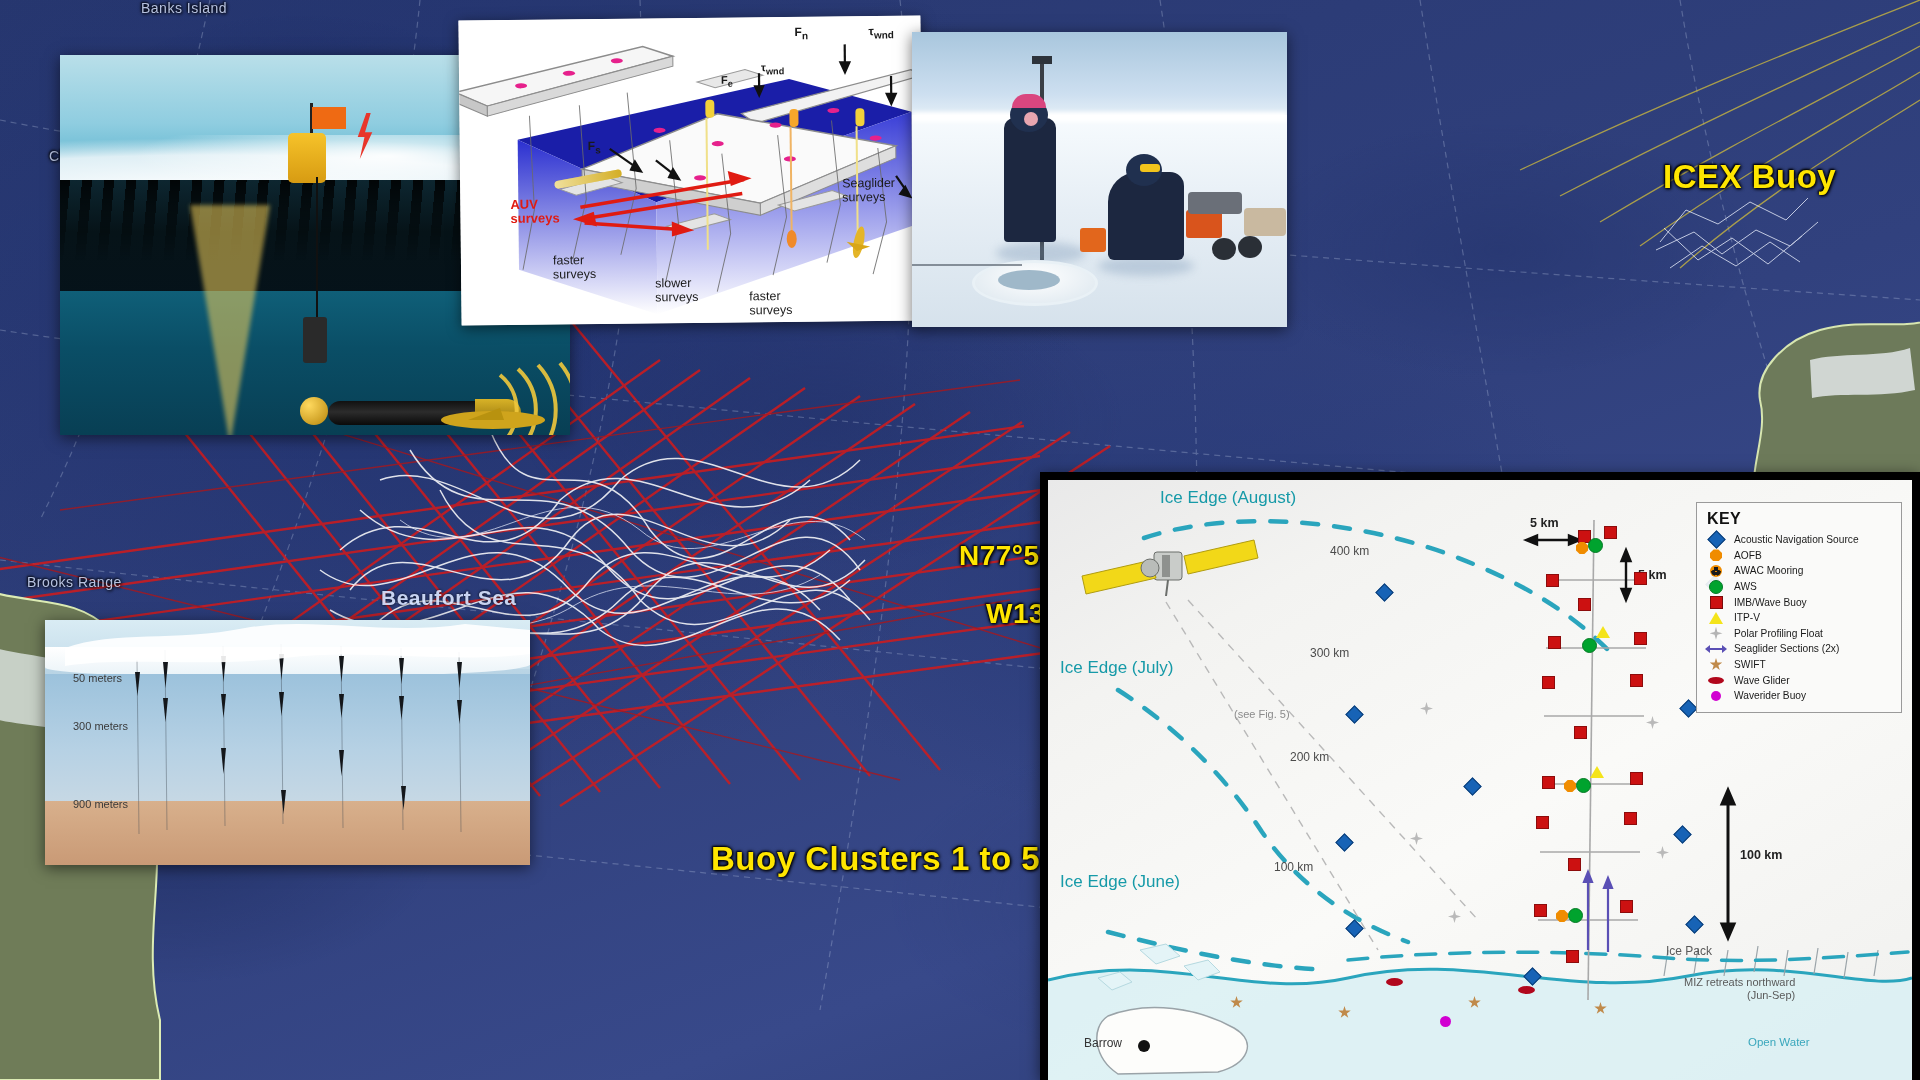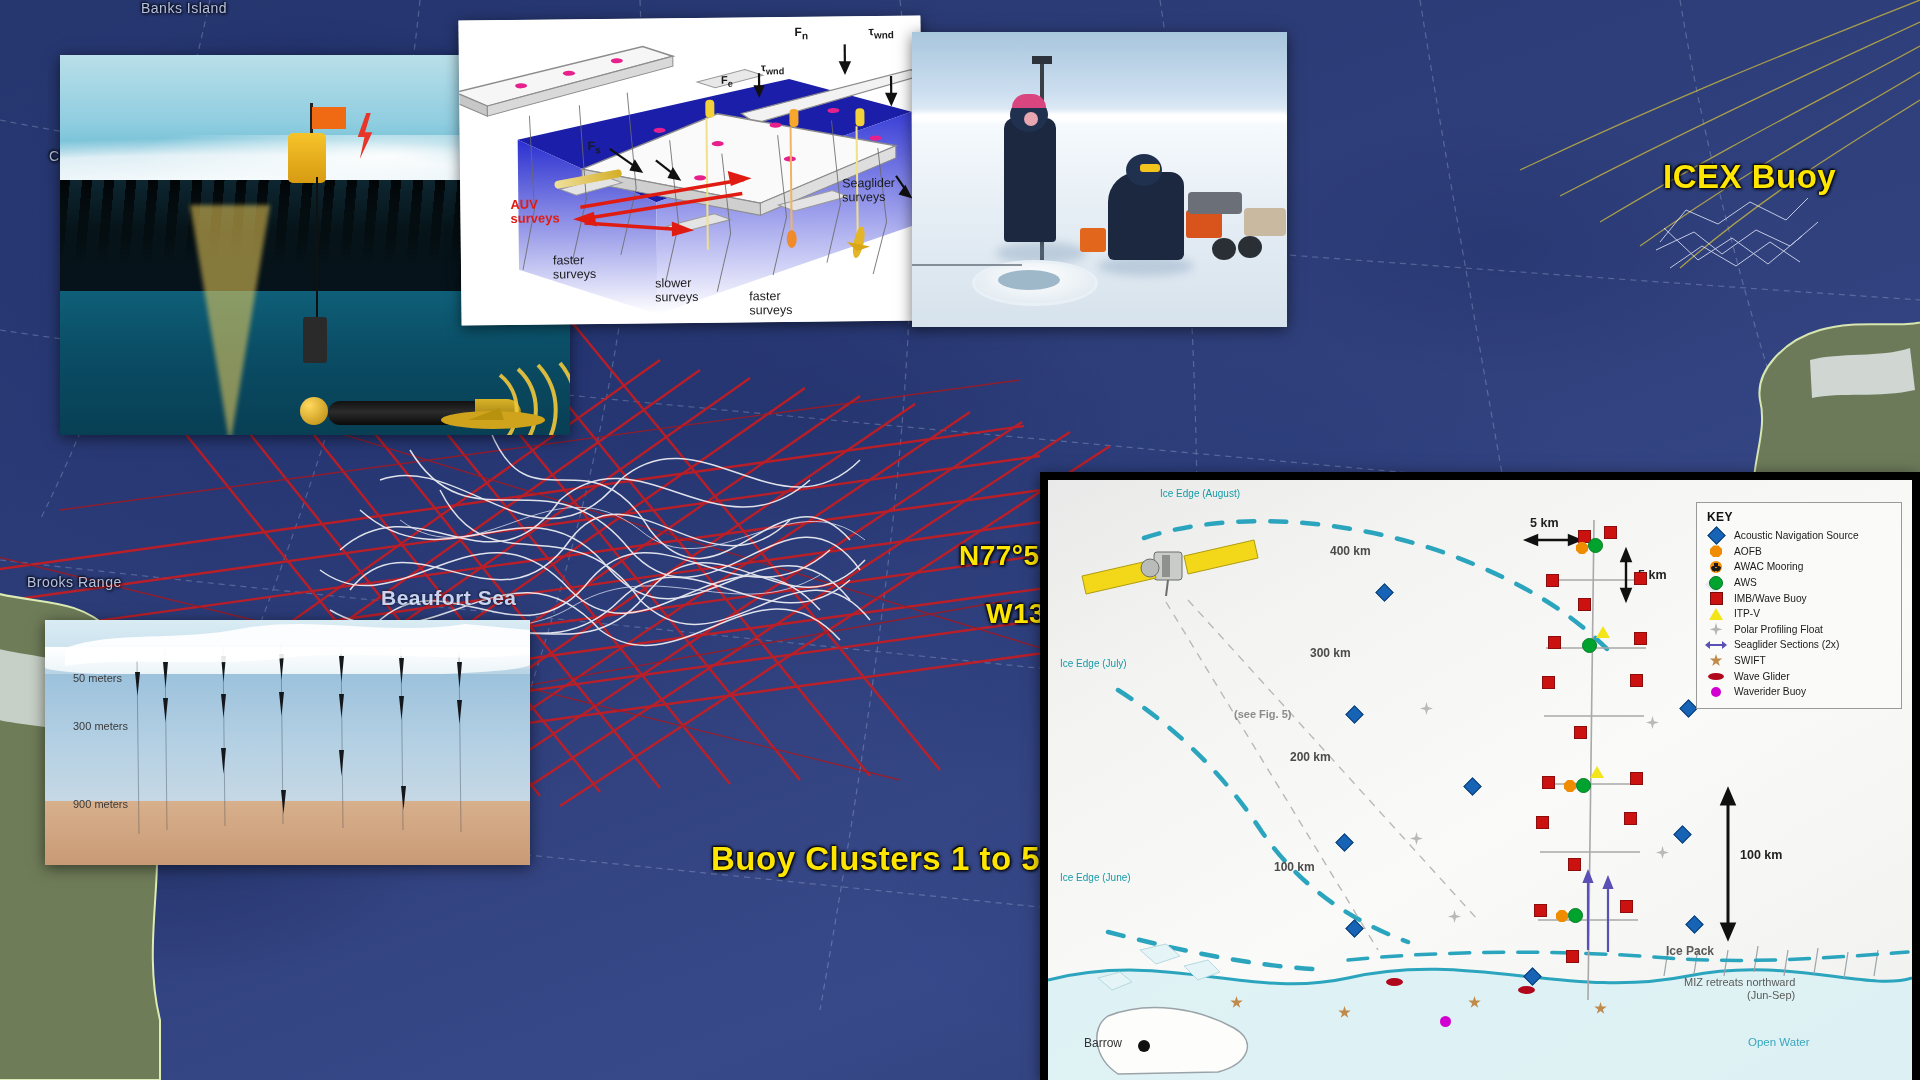--- a/index.html
+++ b/index.html
@@ -136,31 +136,31 @@
     background:linear-gradient(#9cc2dc,#b6d1e4 55%,#c9d9e4);}
   .mo-floor{position:absolute;left:0;top:74%;width:100%;height:26%;
     background:linear-gradient(#d8b08c,#c99a76);}
   .mo-depth{position:absolute;color:#3a3a3a;font-size:11px;}
 
   
   #panel-miz{left:1040px;top:472px;width:880px;height:608px;background:#000;padding:8px;box-sizing:border-box;}
   .miz{position:absolute;left:8px;top:8px;right:8px;bottom:0;
     background:linear-gradient(150deg,#e9e9e9 0%,#f3f3f1 22%,#fafaf8 55%,#f0f0ee 100%);overflow:hidden;}
   .miz svg.base{position:absolute;inset:0;width:100%;height:100%;}
-  .miz .lab{position:absolute;font-size:12px;color:#4b4b4b;white-space:nowrap;font-weight:bold;}
-  .miz .icelab{position:absolute;font-size:10px;color:#169aa8;white-space:nowrap;}
+  .miz .lab{position:absolute;font-size:12px;color:#4b4b4b;white-space:nowrap;}
+  .miz .icelab{position:absolute;font-size:17px;color:#169aa8;white-space:nowrap;}
   .miz .scalelab{position:absolute;font-size:12.5px;color:#222;font-weight:600;white-space:nowrap;}
   .miz .annot{position:absolute;font-size:11px;color:#5a5a5a;white-space:nowrap;text-align:center;line-height:1.15;}
   .miz .openw{position:absolute;font-size:11.5px;color:#3aa7bc;white-space:nowrap;}
   .miz .barrow{position:absolute;font-size:12px;color:#333;white-space:nowrap;}
 
   
   .keybox{position:absolute;right:10px;top:22px;width:206px;
     background:rgba(250,250,248,.92);border:1px solid #9a9a9a;padding:7px 8px 8px 8px;box-sizing:border-box;}
-  .keytitle{font-size:12px;font-weight:bold;color:#111;margin:0 0 4px 2px;letter-spacing:.4px;}
+  .keytitle{font-size:16px;font-weight:bold;color:#111;margin:0 0 4px 2px;letter-spacing:.4px;}
   .keyrow{display:flex;align-items:center;gap:7px;height:15.6px;}
   .keysym{width:22px;height:14px;flex:0 0 22px;display:flex;align-items:center;justify-content:center;}
   .keylab{font-size:10.2px;color:#1a1a1a;white-space:nowrap;}
 
   
   .s-diamond{width:11px;height:11px;background:#1763b6;transform:rotate(45deg);border:1px solid #0d3f78;}
   .s-octo{width:12px;height:12px;background:#f08c00;
     clip-path:polygon(30% 0,70% 0,100% 30%,100% 70%,70% 100%,30% 100%,0 70%,0 30%);border-radius:1px;}
   .s-awac{width:12px;height:12px;background:#f08c00;border-radius:50%;position:relative;}
   .s-awac:after{content:"";position:absolute;inset:1px;border-radius:50%;

